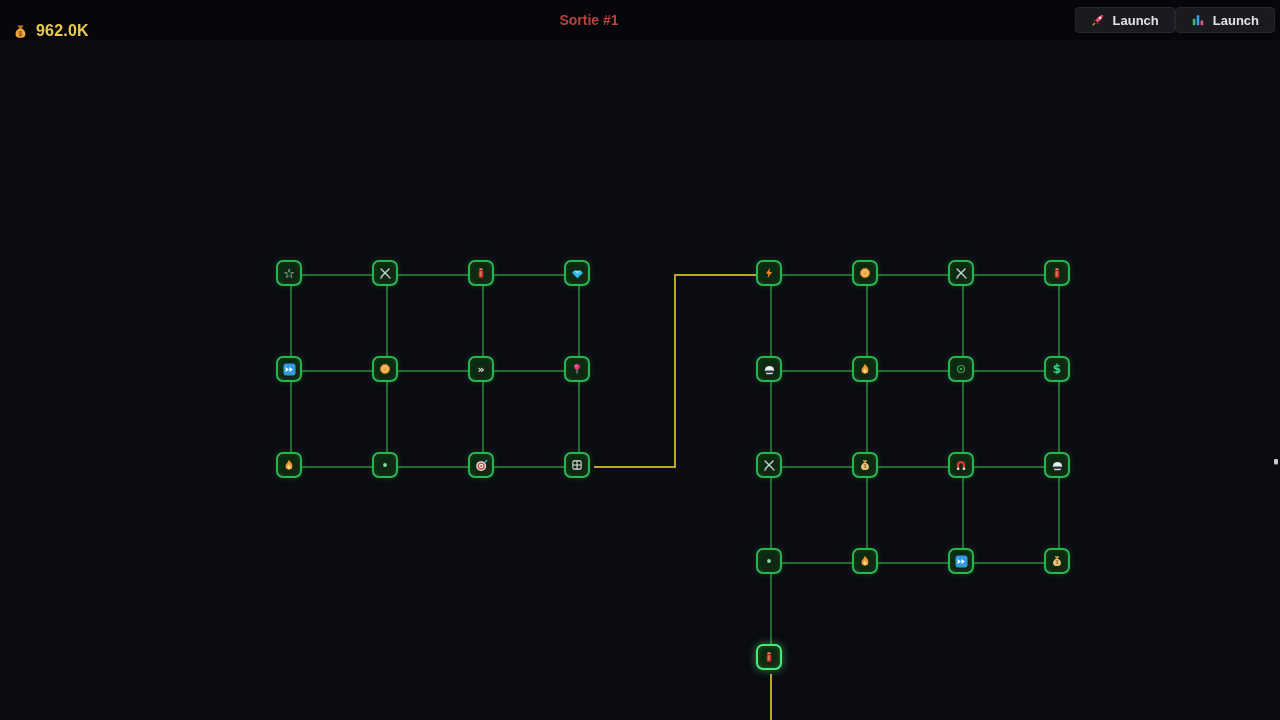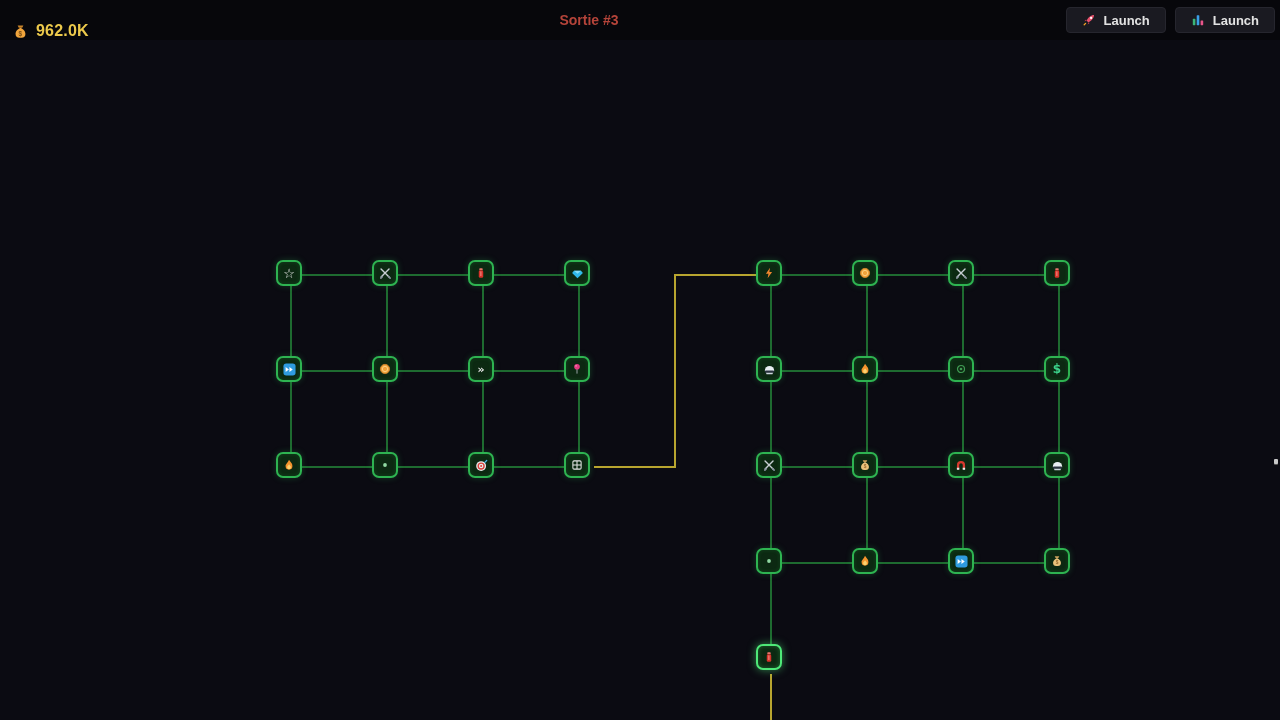--- a/index.html
+++ b/index.html
@@ -15,21 +15,21 @@
   }
   .currency{
     display:flex;align-items:center;gap:8px;margin-left:13px;
     color:#ecc94b;font-weight:bold;font-size:16px;letter-spacing:.2px;
   }
   .currency .cicon{display:flex;align-items:center}
   .sortie-title{
     position:absolute;left:589px;top:50%;transform:translate(-50%,-50%);
     color:#b5443a;font-weight:bold;font-size:14px;
   }
-  .btns{position:absolute;right:5px;top:7px;display:flex;gap:9px}
+  .btns{position:absolute;right:5px;top:7px;display:flex;}
   .tbtn{
     display:flex;align-items:center;gap:8px;
     background:#1a1a21;border:1px solid #26262e;color:#e2e2e2;
     font-size:13px;font-weight:bold;height:26px;padding:0 15px;border-radius:4px;
     font-family:inherit;cursor:pointer;
   }
   .tbtn .bicon{display:flex;align-items:center}
   #map{position:absolute;left:0;top:40px;width:1280px;height:680px}
   #edges{position:absolute;left:0;top:0}
   .node{
@@ -57,21 +57,21 @@
     <span class="cicon">
       <svg viewBox="0 0 14 14" width="15" height="15">
         <path d="M5.4 3.6 L4.3 1.4 H9.7 L8.6 3.6 Z" fill="#c8832a"></path>
         <path d="M7 3.6 C3.4 5.2 2.4 7.6 2.4 9.4 A3.6 3.6 0 0 0 6 12.9 H8 A3.6 3.6 0 0 0 11.6 9.4 C11.6 7.6 10.6 5.2 7 3.6 Z" fill="#f0a43c"></path>
         <text x="7" y="10.8" font-size="6" fill="#7a4f16" text-anchor="middle" font-weight="bold" font-family="Liberation Sans, sans-serif">$</text>
       </svg>
     </span>
     <span>962.0K</span>
   </div>
 
-  <div class="sortie-title">Sortie #3</div>
+  <div class="sortie-title">Sortie #1</div>
 
   <div class="btns">
     <button class="tbtn">
       <span class="bicon">
         <svg viewBox="0 0 14 14" width="14" height="14">
           <path d="M12 2 C9 2 5.8 4.6 4.7 7.7 L6.3 9.3 C9.4 8.2 12 5 12 2 Z" fill="#e8536e"></path>
           <circle cx="9.1" cy="4.9" r="1.1" fill="#ffffff"></circle>
           <path d="M4.7 7.7 L2.4 8.3 L4 6.4 Z" fill="#c23a56"></path>
           <path d="M6.3 9.3 L5.7 11.6 L7.6 10 Z" fill="#c23a56"></path>
           <path d="M3.6 10.4 L2.2 11.8" stroke="#f5a623" stroke-width="1.3" stroke-linecap="round"></path>

